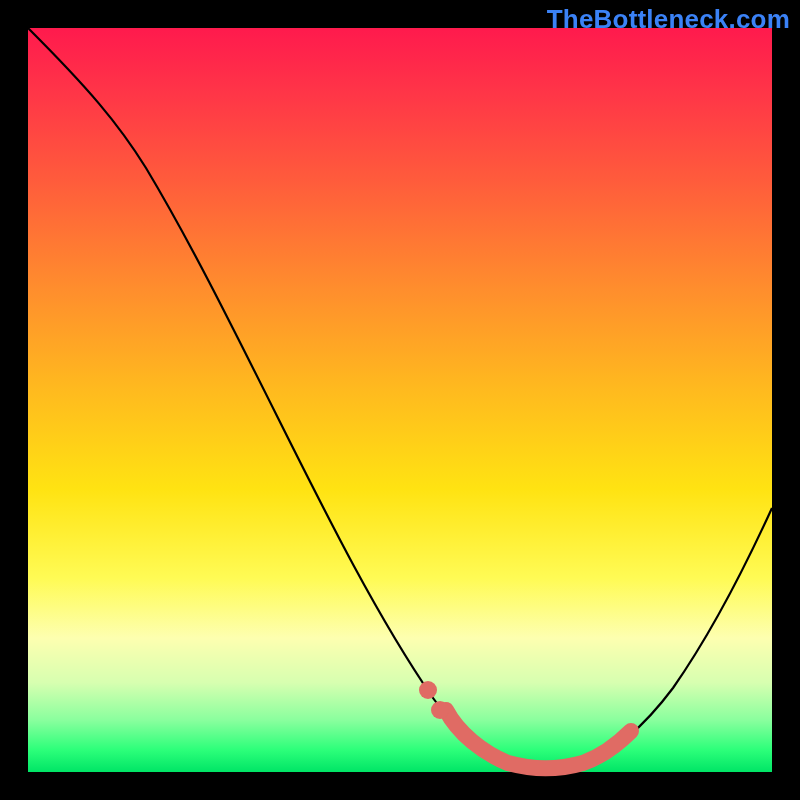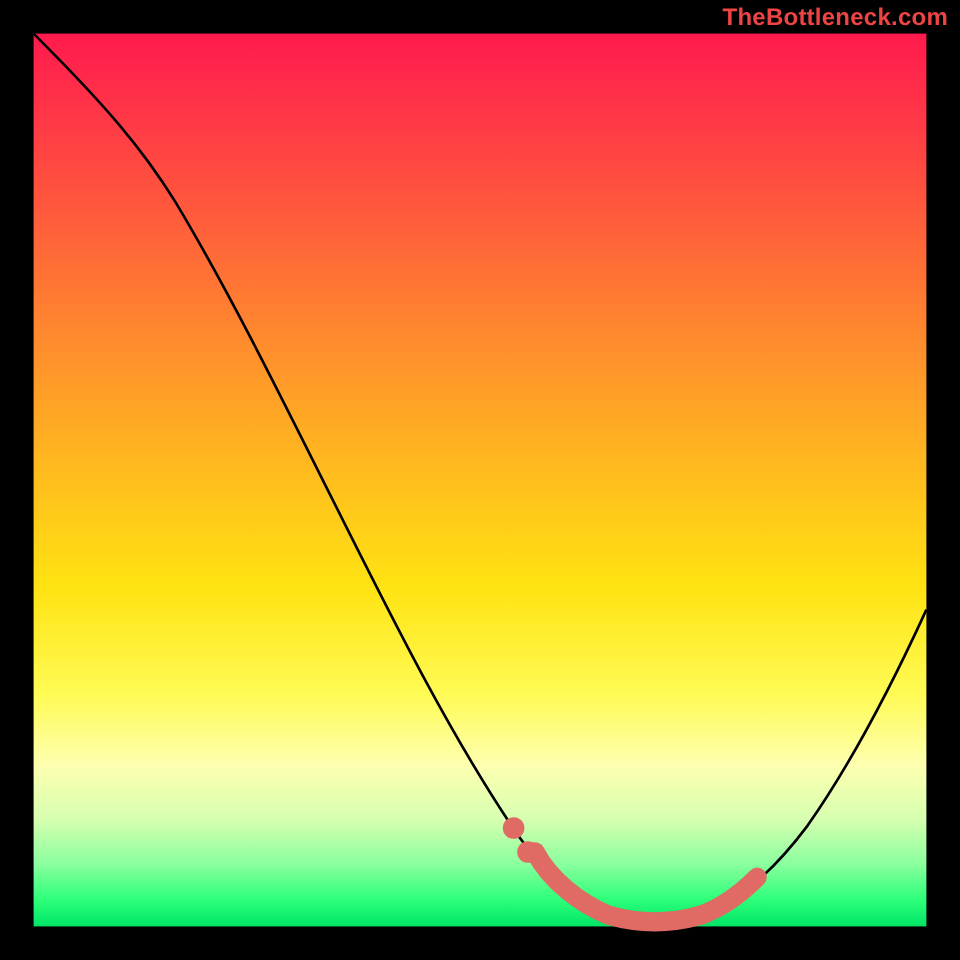--- a/index.html
+++ b/index.html
@@ -39,22 +39,22 @@
       #d7ffb0 88%,
       #8aff9e 93%,
       #2dff7a 97%,
       #00e566 100%
     );
   }
   .watermark {
     position: absolute;
     top: 4px;
     right: 10px;
-    color: #ef4444;
-    font-size: 20px;
+    color: #3b82f6;
+    font-size: 26px;
     font-weight: 600;
     letter-spacing: 0.2px;
     user-select: none;
   }
   svg.curve {
     position: absolute;
     left: 0;
     top: 0;
     width: 744px;
     height: 744px;

